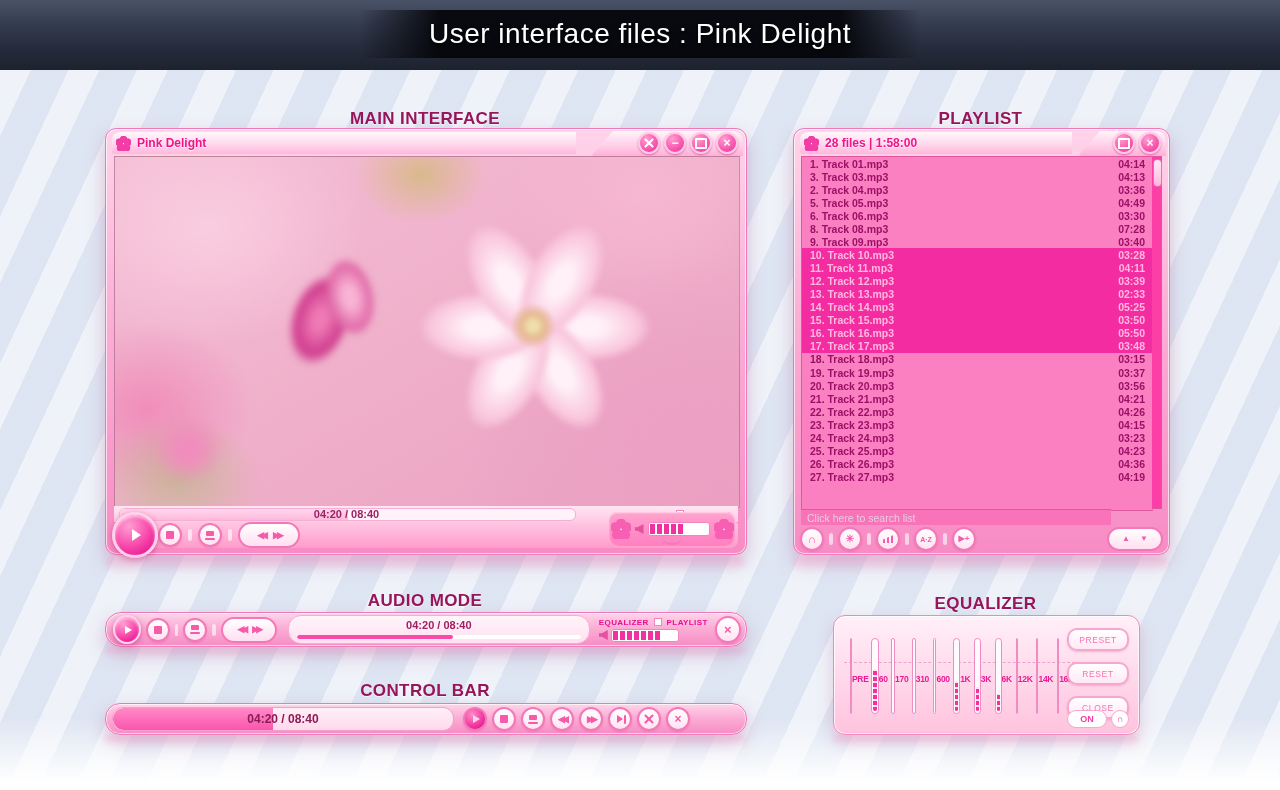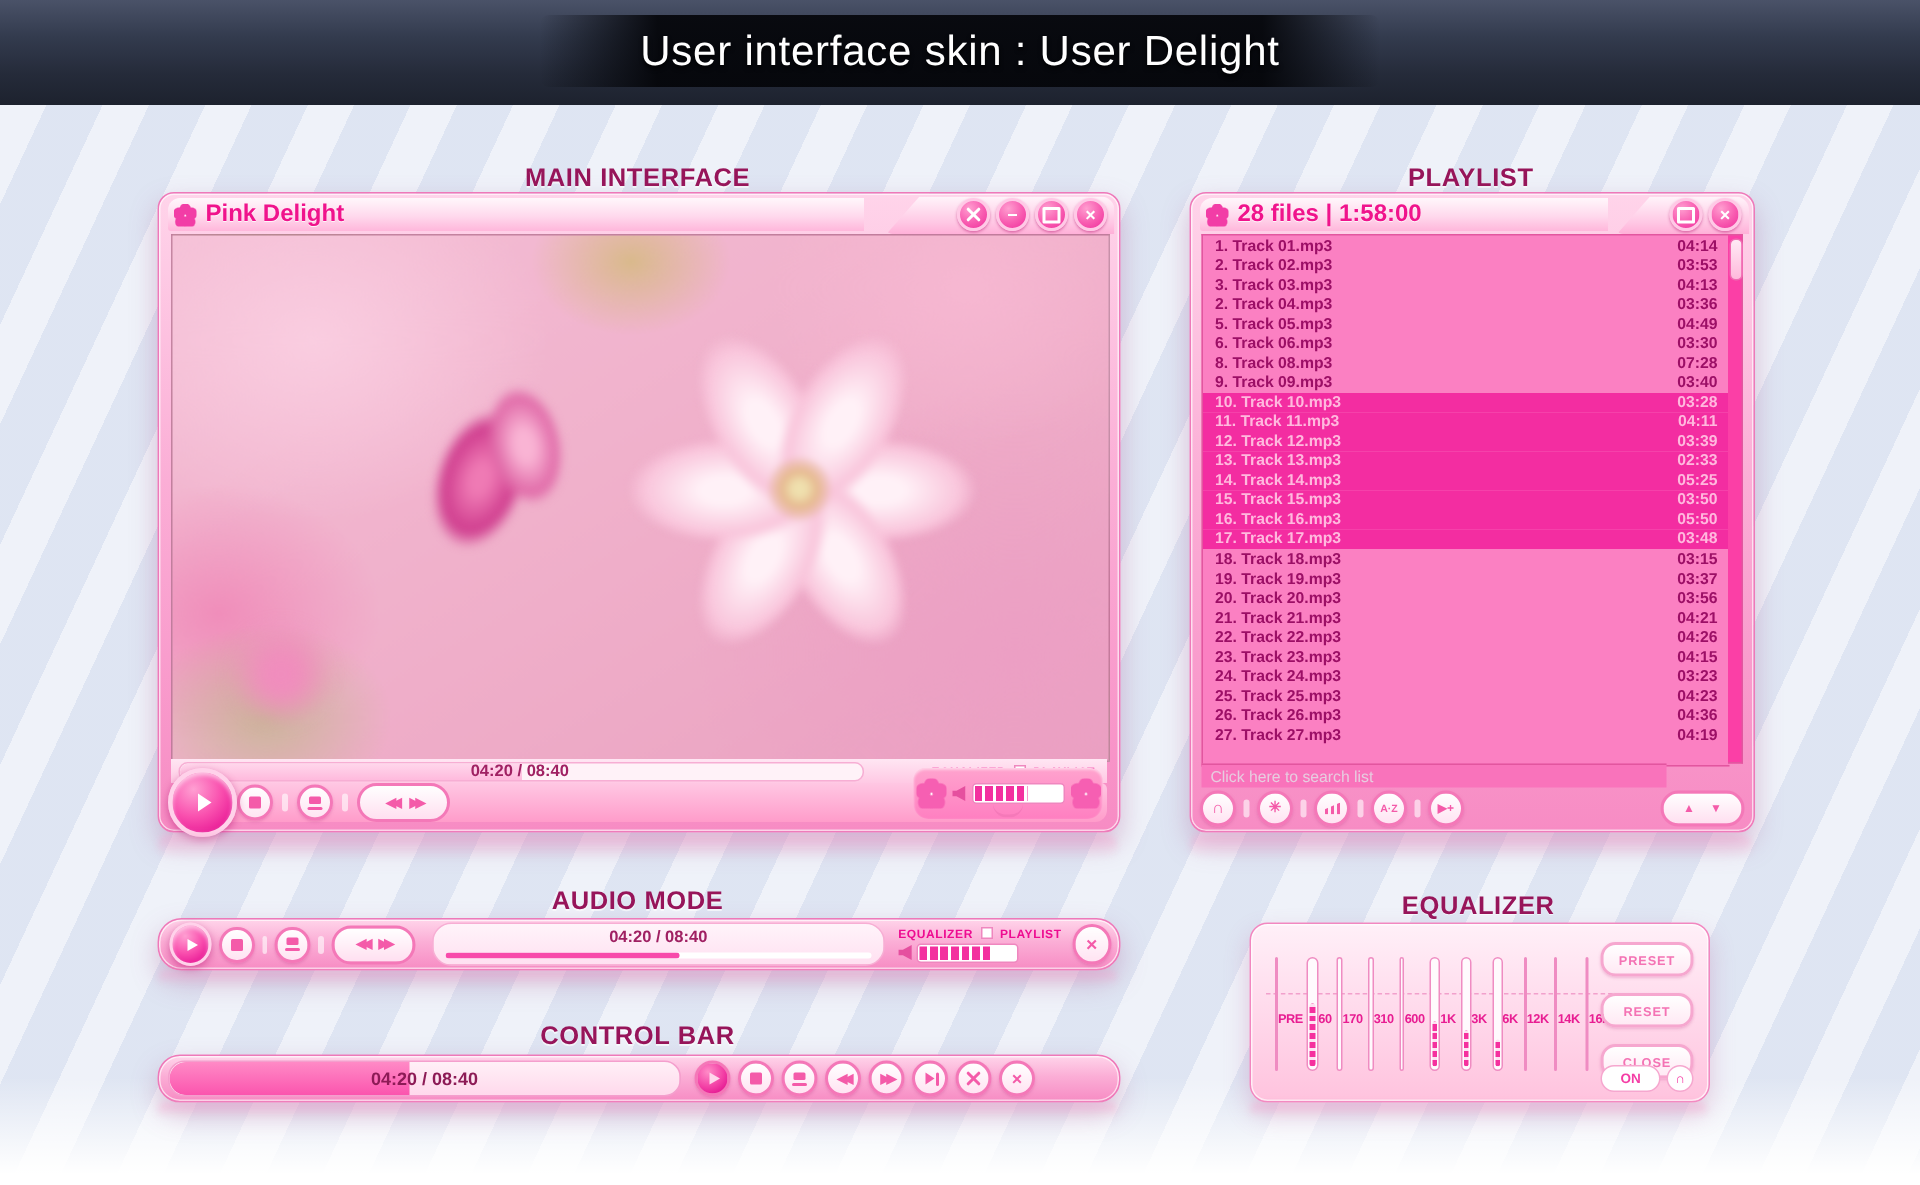--- a/index.html
+++ b/index.html
@@ -25,21 +25,21 @@
   .sec-label{position:absolute;text-align:center;font-weight:bold;font-size:17px;color:#97155a;
     letter-spacing:.4px;text-shadow:0 1px 0 rgba(255,255,255,.65);}
 
   
   .pinkwin{position:absolute;border-radius:11px;border:1px solid #ee79b9;
     background:linear-gradient(180deg,#ffd4ea 0%,#fbaed6 45%,#f78cc4 100%);
     box-shadow:0 0 0 1px rgba(255,255,255,.65) inset,0 8px 18px rgba(170,90,150,.35);}
   .titlebar{position:absolute;left:6px;top:3px;height:22px;display:flex;align-items:center;gap:6px;
     padding-left:4px;border-radius:8px 0 0 2px;
     background:linear-gradient(180deg,#fff7fb 0%,#ffd9ed 55%,#ffb7db 100%);}
-  .title-text{font-weight:bold;font-size:16px;color:#f0138c;text-shadow:0 1px 0 rgba(255,255,255,.8);white-space:nowrap;}
+  .title-text{font-weight:bold;font-size:12px;color:#f0138c;text-shadow:0 1px 0 rgba(255,255,255,.8);white-space:nowrap;}
   .btn-tab{position:absolute;top:2px;height:25px;border-radius:4px 9px 0 4px;
     background:linear-gradient(180deg,#fff4fa 0%,#ffc7e4 70%,#ffb0d8 100%);
     clip-path:polygon(22px 0,100% 0,100% 100%,0 100%);}
   .winbtn{width:22px;height:22px;border-radius:50%;box-sizing:border-box;
     background:radial-gradient(circle at 35% 28%,#ff9ed0 0%,#f85bb0 55%,#ef2f9c 100%);
     border:2px solid #ffc9e6;color:#fff;display:flex;align-items:center;justify-content:center;
     font-size:12px;font-weight:bold;box-shadow:0 1px 2px rgba(180,20,110,.5);}
   .winbtn-row{position:absolute;display:flex;gap:4px;}
 
   .cbtn{box-sizing:border-box;border-radius:50%;
@@ -187,39 +187,39 @@
   .eq-sliders{position:absolute;left:16px;top:8px;width:224px;height:104px;display:flex;justify-content:space-between;}
   .eq-dash{position:absolute;left:10px;top:46px;width:236px;border-top:1px dashed #f2a0cc;}
   .eq-band{display:flex;flex-direction:row;align-items:center;width:17px;}
   .eq-track{position:relative;width:10px;height:76px;border-radius:5px;background:#fffafd;
     border:1px solid #ef8cc2;box-sizing:border-box;}
   .eq-fill{position:absolute;left:1px;right:1px;bottom:2px;height:calc(var(--value,0)*6px);
     background:repeating-linear-gradient(to top,#f5309e 0 4px,rgba(245,48,158,.12) 4px 6px);border-radius:2px;}
   .eq-band-label{margin-top:5px;font-size:8.5px;font-weight:bold;color:#e81d92;letter-spacing:-.3px;}
   .eq-btns{position:absolute;right:10px;top:12px;display:flex;flex-direction:column;gap:11px;}
   .pillbtn{width:58px;height:19px;border-radius:10px;background:linear-gradient(180deg,#ffffff,#ffe9f4);
-    border:2px solid #f6a7cf;color:#f473b4;font-size:8.5px;font-weight:bold;letter-spacing:.6px;
+    border:2px solid #f6a7cf;color:#f473b4;font-size:8.5px;font-weight:normal;letter-spacing:.6px;
     display:flex;align-items:center;justify-content:center;box-shadow:0 1px 2px rgba(200,80,150,.3);}
   .eq-on-row{position:absolute;right:10px;bottom:6px;display:flex;align-items:center;gap:4px;}
   .onbtn{width:38px;height:16px;border-radius:9px;background:#ffffff;border:1px solid #f6a7cf;
     color:#f43da5;font-size:9px;font-weight:bold;display:flex;align-items:center;justify-content:center;}
   .eq-mini{width:16px;height:16px;border-radius:50%;background:#ffffff;border:1px solid #f6a7cf;
     color:#f43da5;font-size:9px;font-weight:bold;display:flex;align-items:center;justify-content:center;}
 
   
   .ghost{position:absolute;border-radius:10px;filter:blur(2px);
     background:linear-gradient(180deg,rgba(248,160,205,.45),rgba(248,160,205,0));}
 </style>
 </head>
 <body>
 
 <div class="stage">
 
   <div class="top-header">
-    <div class="header-badge">User interface skin : User Delight</div>
+    <div class="header-badge">User interface files : Pink Delight</div>
   </div>
 
   <div class="canvas">
 
     <div class="sec-label" style="left:105px;top:39px;width:640px;">MAIN INTERFACE</div>
     <div class="sec-label" style="left:793px;top:39px;width:375px;">PLAYLIST</div>
     <div class="sec-label" style="left:105px;top:611px;width:640px;">CONTROL BAR</div>
     <div class="sec-label" style="left:105px;top:521px;width:640px;">AUDIO MODE</div>
     <div class="sec-label" style="left:833px;top:524px;width:305px;">EQUALIZER</div>
 
@@ -317,24 +317,20 @@
         <span class="title-text">28 files | 1:58:00</span>
       </div>
 
       <div class="list">
 
           <div class="track-row">
             <span class="t-name">1. Track 01.mp3</span>
             <span class="t-time">04:14</span>
           </div>
 
-          <div class="track-row">
-            <span class="t-name">2. Track 02.mp3</span>
-            <span class="t-time">03:53</span>
-          </div>
 
           <div class="track-row">
             <span class="t-name">3. Track 03.mp3</span>
             <span class="t-time">04:13</span>
           </div>
 
           <div class="track-row">
             <span class="t-name">2. Track 04.mp3</span>
             <span class="t-time">03:36</span>
           </div>

